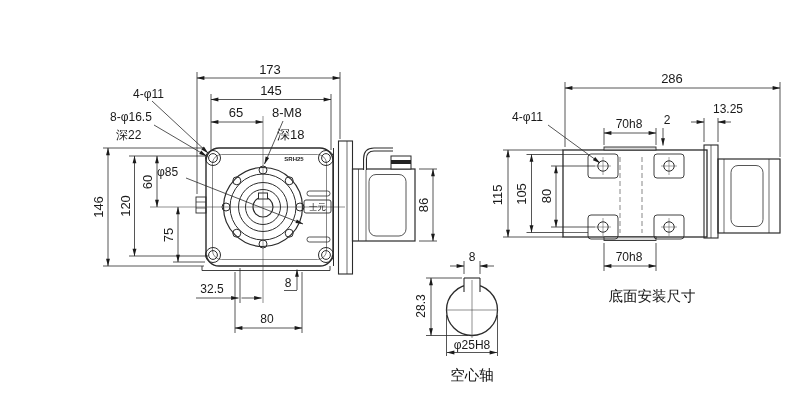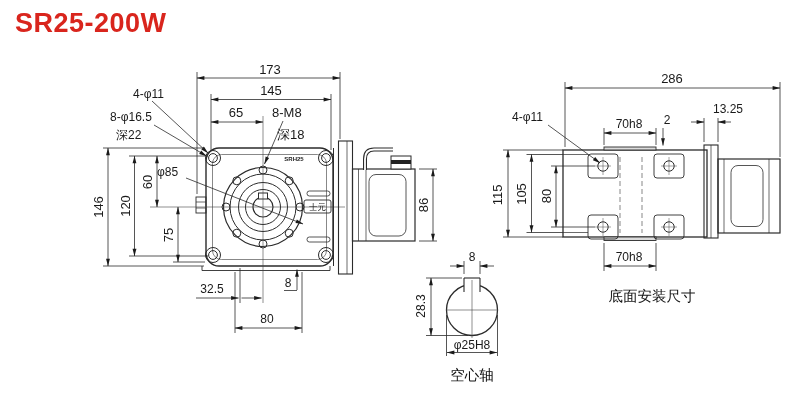--- a/index.html
+++ b/index.html
@@ -11,21 +11,20 @@
   .dim{font-size:13px;}
   .dim-s{font-size:12px;}
   .cap{font-size:14.5px;fill:#111;}
   .tiny{font-size:6px;font-weight:bold;}
   .logo{font-size:8.5px;}
 </style>
 </head>
 <body>
 
 <div id="stage">
-  <div id="title">SR25-200W</div>
 
   <svg width="800" height="401" viewBox="0 0 800 401">
     <defs>
       <marker id="arr" viewBox="0 0 10 6" refX="9.6" refY="3" markerWidth="9" markerHeight="4.6" orient="auto-start-reverse" markerUnits="userSpaceOnUse">
         <path d="M10,3 L0,0.5 L0,5.5 Z" fill="#1a1a1a"></path>
       </marker>
     </defs>
 
     <g stroke="#2b2b2b" fill="none" stroke-width="1">
 

